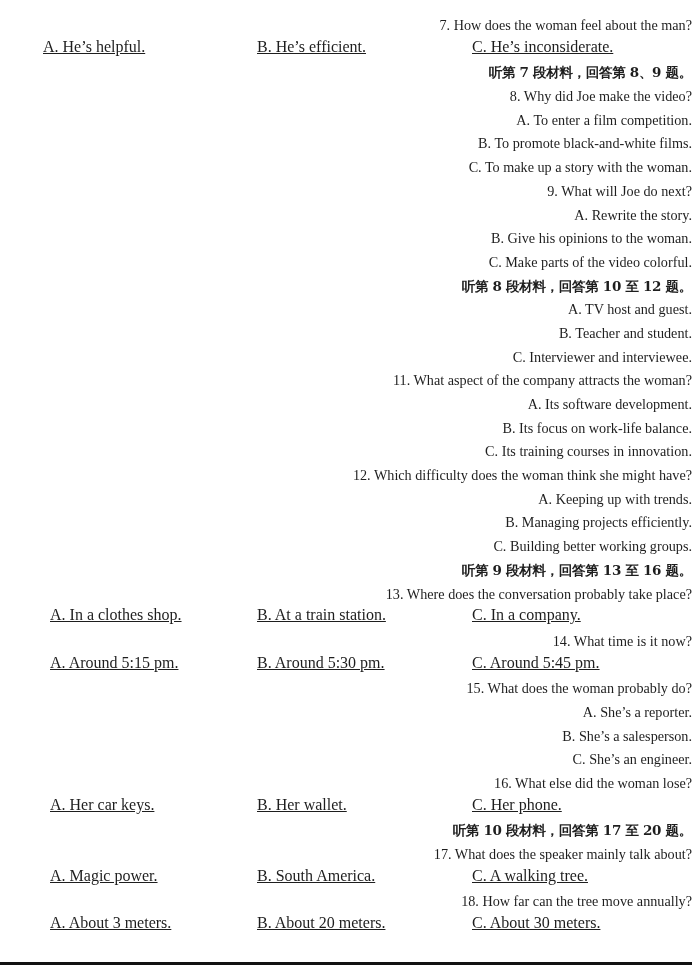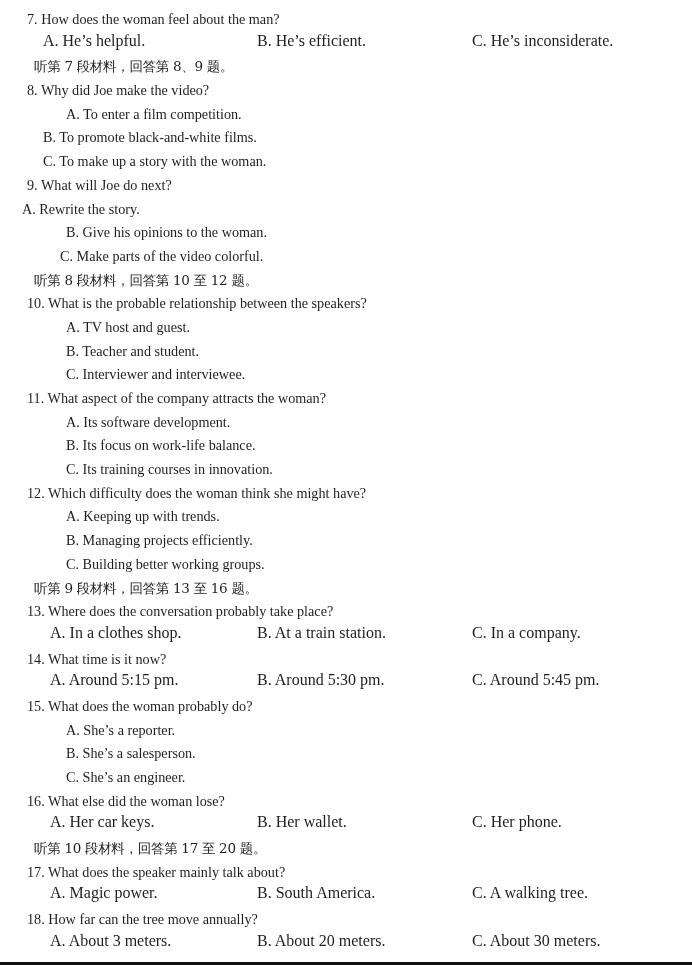--- a/index.html
+++ b/index.html
@@ -2,30 +2,30 @@
 <html><head>
 <meta charset="utf-8">
 <style>
   html, body { margin: 0; padding: 0; }
   body {
     width: 692px; height: 965px; overflow: hidden;
     background: #ffffff; position: relative;
     font-family: "Liberation Serif", "DejaVu Serif", serif;
     color: #1e1e1e;
   }
-  .page { position: absolute; left: 0; top: 8px; width: 692px; }
+  .page { position: absolute; left: 0; top: 14px; width: 692px; text-align: right; }
   .line {
     height: 23.7px; line-height: 23.7px; font-size: 14.2px;
     white-space: nowrap; position: relative;
   }
   .q { padding-left: 27px; }
-  .hdr { padding-left: 34px; font-family: "DejaVu Serif", serif; font-size: 13.5px; letter-spacing: -0.3px; }
+  .hdr { padding-left: 34px; font-family: "DejaVu Serif", serif; font-size: 13.5px; letter-spacing: -0.3px; font-weight: bold; }
   .opt { padding-left: 66px; }
   .row { position: relative; height: 23.7px; }
-  .row .c { position: absolute; top: 0; }
+  .row .c { position: absolute; top: 0; text-decoration: underline; }
   .row .c0 { left: 43px; }
   .row .c1 { left: 257px; }
   .row .c2 { left: 472px; }
   .bottom-rule { position: absolute; left: 0; top: 962px; width: 692px; height: 3px; background: #111; }
 </style>
 </head>
 <body>
 
 <div class="page">
   <div class="line q">7. How does the woman feel about the man?</div>
@@ -37,21 +37,20 @@
   <div class="line hdr">听第 7 段材料，回答第 8、9 题。</div>
   <div class="line q">8. Why did Joe make the video?</div>
   <div class="line opt" style="">A. To enter a film competition.</div>
   <div class="line opt" style="padding-left:43px">B. To promote black-and-white films.</div>
   <div class="line opt" style="padding-left:43px">C. To make up a story with the woman.</div>
   <div class="line q">9. What will Joe do next?</div>
   <div class="line opt" style="padding-left:22px">A. Rewrite the story.</div>
   <div class="line opt" style="">B. Give his opinions to the woman.</div>
   <div class="line opt" style="padding-left:60px">C. Make parts of the video colorful.</div>
   <div class="line hdr">听第 8 段材料，回答第 10 至 12 题。</div>
-  <div class="line q">10. What is the probable relationship between the speakers?</div>
   <div class="line opt">A. TV host and guest.</div>
   <div class="line opt">B. Teacher and student.</div>
   <div class="line opt">C. Interviewer and interviewee.</div>
   <div class="line q">11. What aspect of the company attracts the woman?</div>
   <div class="line opt">A. Its software development.</div>
   <div class="line opt">B. Its focus on work-life balance.</div>
   <div class="line opt">C. Its training courses in innovation.</div>
   <div class="line q">12. Which difficulty does the woman think she might have?</div>
   <div class="line opt">A. Keeping up with trends.</div>
   <div class="line opt">B. Managing projects efficiently.</div>

